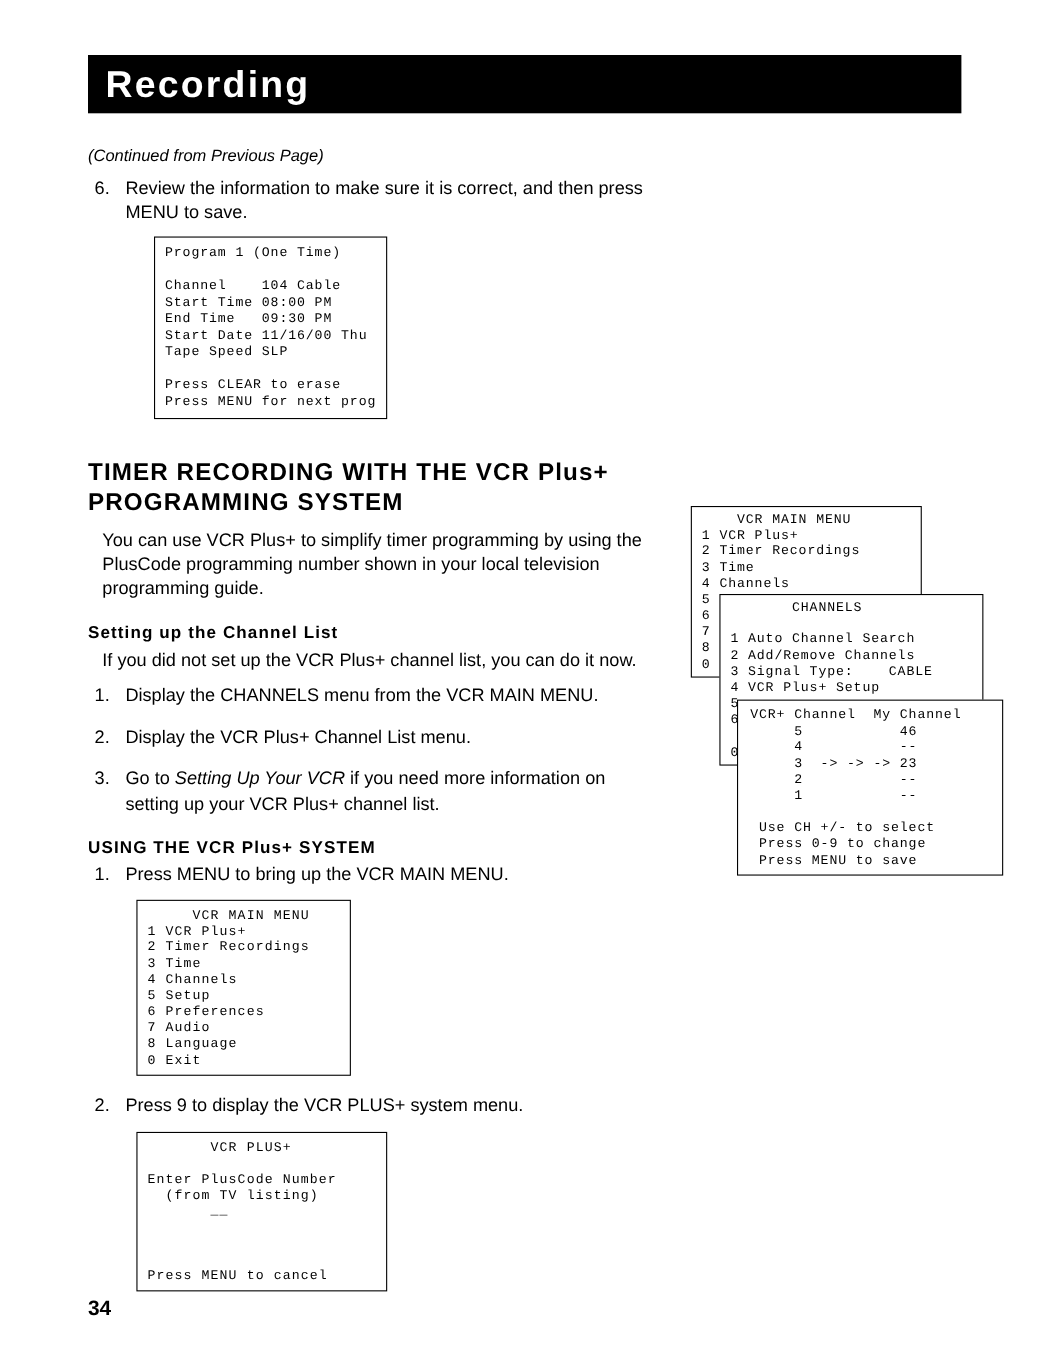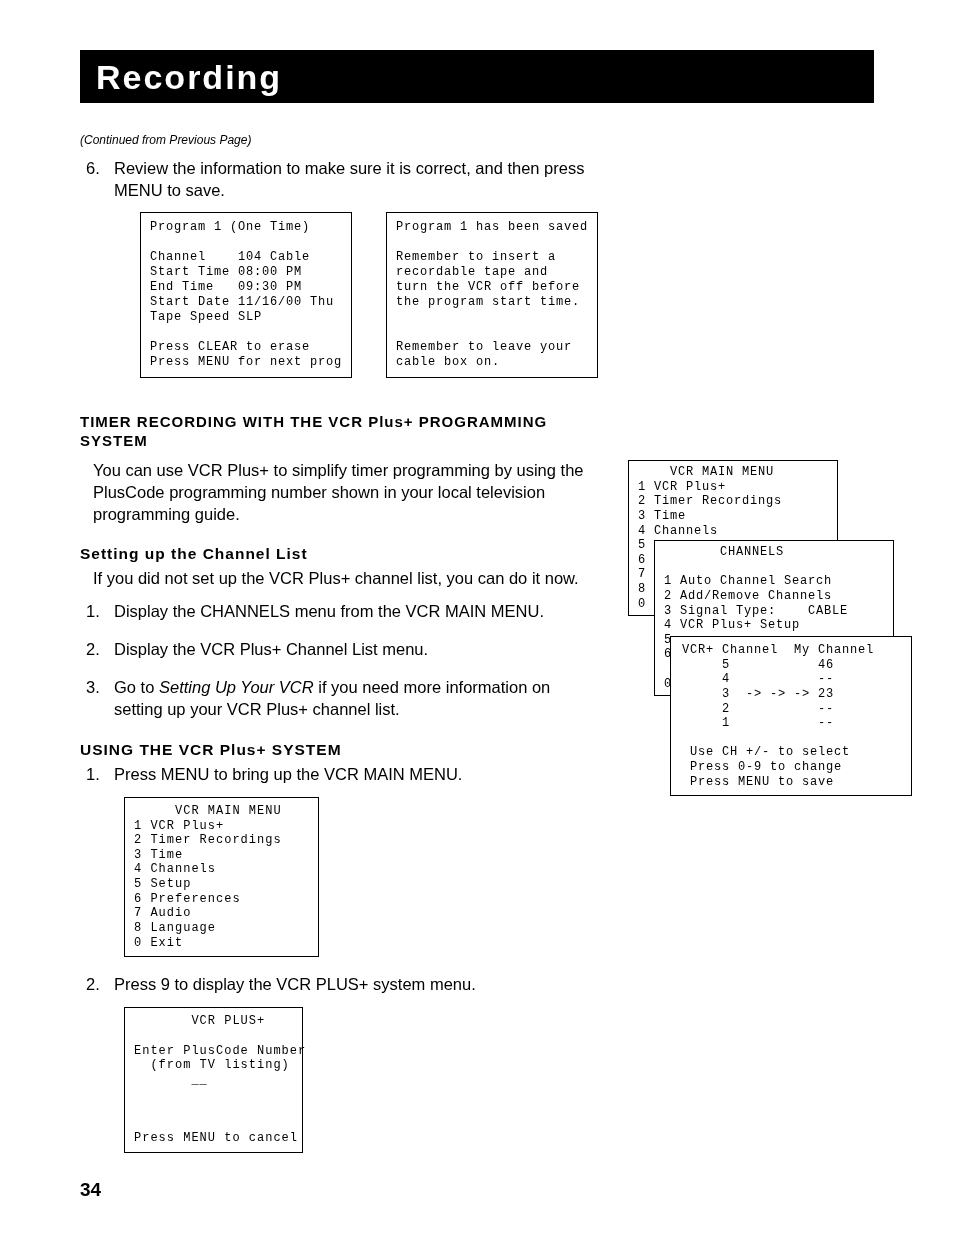--- a/index.html
+++ b/index.html
@@ -21,21 +21,21 @@
     color: #fff;
     padding: 8px 16px 6px 16px;
     font-size: 34px;
     font-weight: bold;
     letter-spacing: 2px;
     font-family: "Gill Sans", "Trebuchet MS", sans-serif;
     text-transform: none;
   }
   .continued {
     font-style: italic;
-    font-size: 12px;
+    font-size: 15px;
     margin: 30px 0 10px 0;
   }
   .left-col {
     width: 510px;
   }
   .body-text {
     font-size: 16.5px;
     line-height: 1.35;
     margin-left: 13px;
   }
@@ -45,21 +45,21 @@
   }
   .step-num-wide {
     width: 34px;
     flex: none;
     text-align: left;
     padding-left: 6px;
   }
   .step-text { flex: 1; }
   .step-text i { font-style: italic; margin-top: 19px; }
   .h2 {
-    font-size: 15px;
+    font-size: 22px;
     font-weight: bold;
     letter-spacing: 1px;
     margin: 34px 0 8px 0;
     line-height: 1.3;
   }
   .h3 {
     font-size: 15.5px;
     font-weight: bold;
     letter-spacing: 1px;
     margin: 20px 0 4px 0;
@@ -138,30 +138,20 @@
       <div class="screen-box tight">Program 1 (One Time)
 
 Channel    104 Cable
 Start Time 08:00 PM
 End Time   09:30 PM
 Start Date 11/16/00 Thu
 Tape Speed SLP
 
 Press CLEAR to erase
 Press MENU for next prog</div>
-      <div class="screen-box tight">Program 1 has been saved
-
-Remember to insert a
-recordable tape and
-turn the VCR off before
-the program start time.
-
-
-Remember to leave your
-cable box on.</div>
     </div>
 
     <div class="h2">TIMER RECORDING WITH THE VCR Plus+ PROGRAMMING SYSTEM</div>
     <div class="body-text">You can use VCR Plus+ to simplify timer programming by using the PlusCode programming number shown in your local television programming guide.</div>
 
     <div class="h3">Setting up the Channel List</div>
     <div class="body-text">If you did not set up the VCR Plus+ channel list, you can do it now.</div>
 
     <div style="height:6px"></div>
 
@@ -199,21 +189,21 @@
 8 Language
 0 Exit</div>
 
     <div style="height:12px"></div>
     <div class="step-row body-text">
       <div class="step-num-wide">2.</div>
       <div class="step-text">Press 9 to display the VCR PLUS+ system menu.</div>
     </div>
 
     <div style="height:8px"></div>
-    <div class="screen-box-small" style="width:179px">       VCR PLUS+
+    <div class="screen-box-small" style="width:228px">       VCR PLUS+
 
 Enter PlusCode Number
   (from TV listing)
        __
 
 
 
 Press MENU to cancel</div>
   </div>
 

